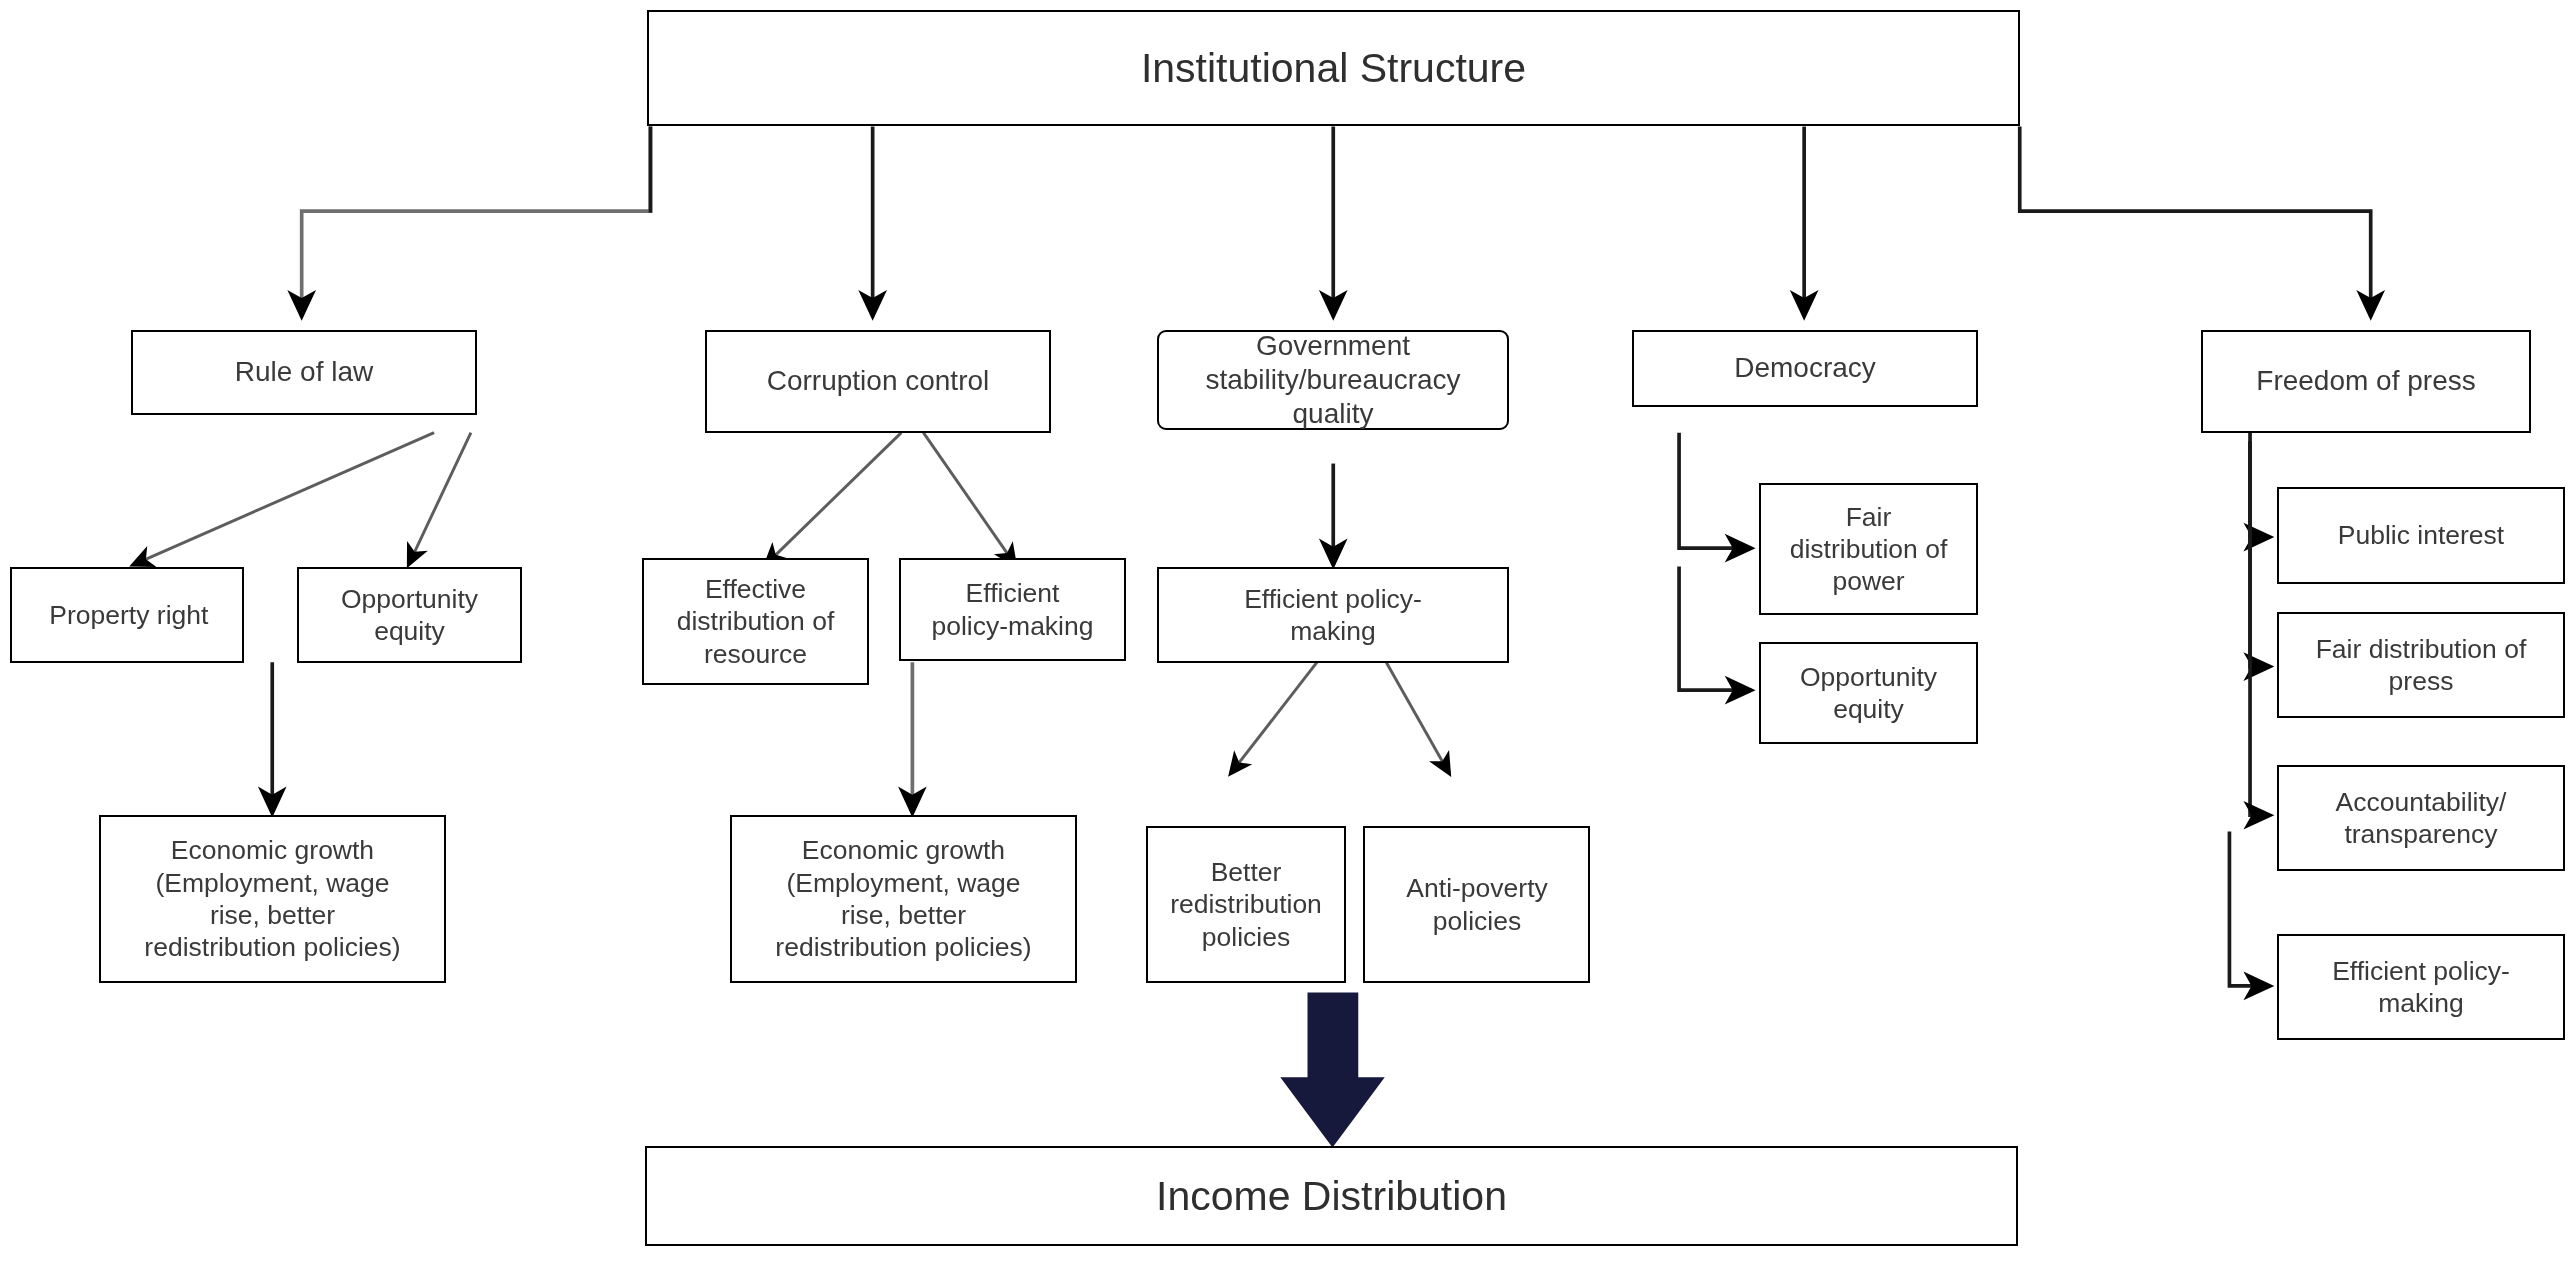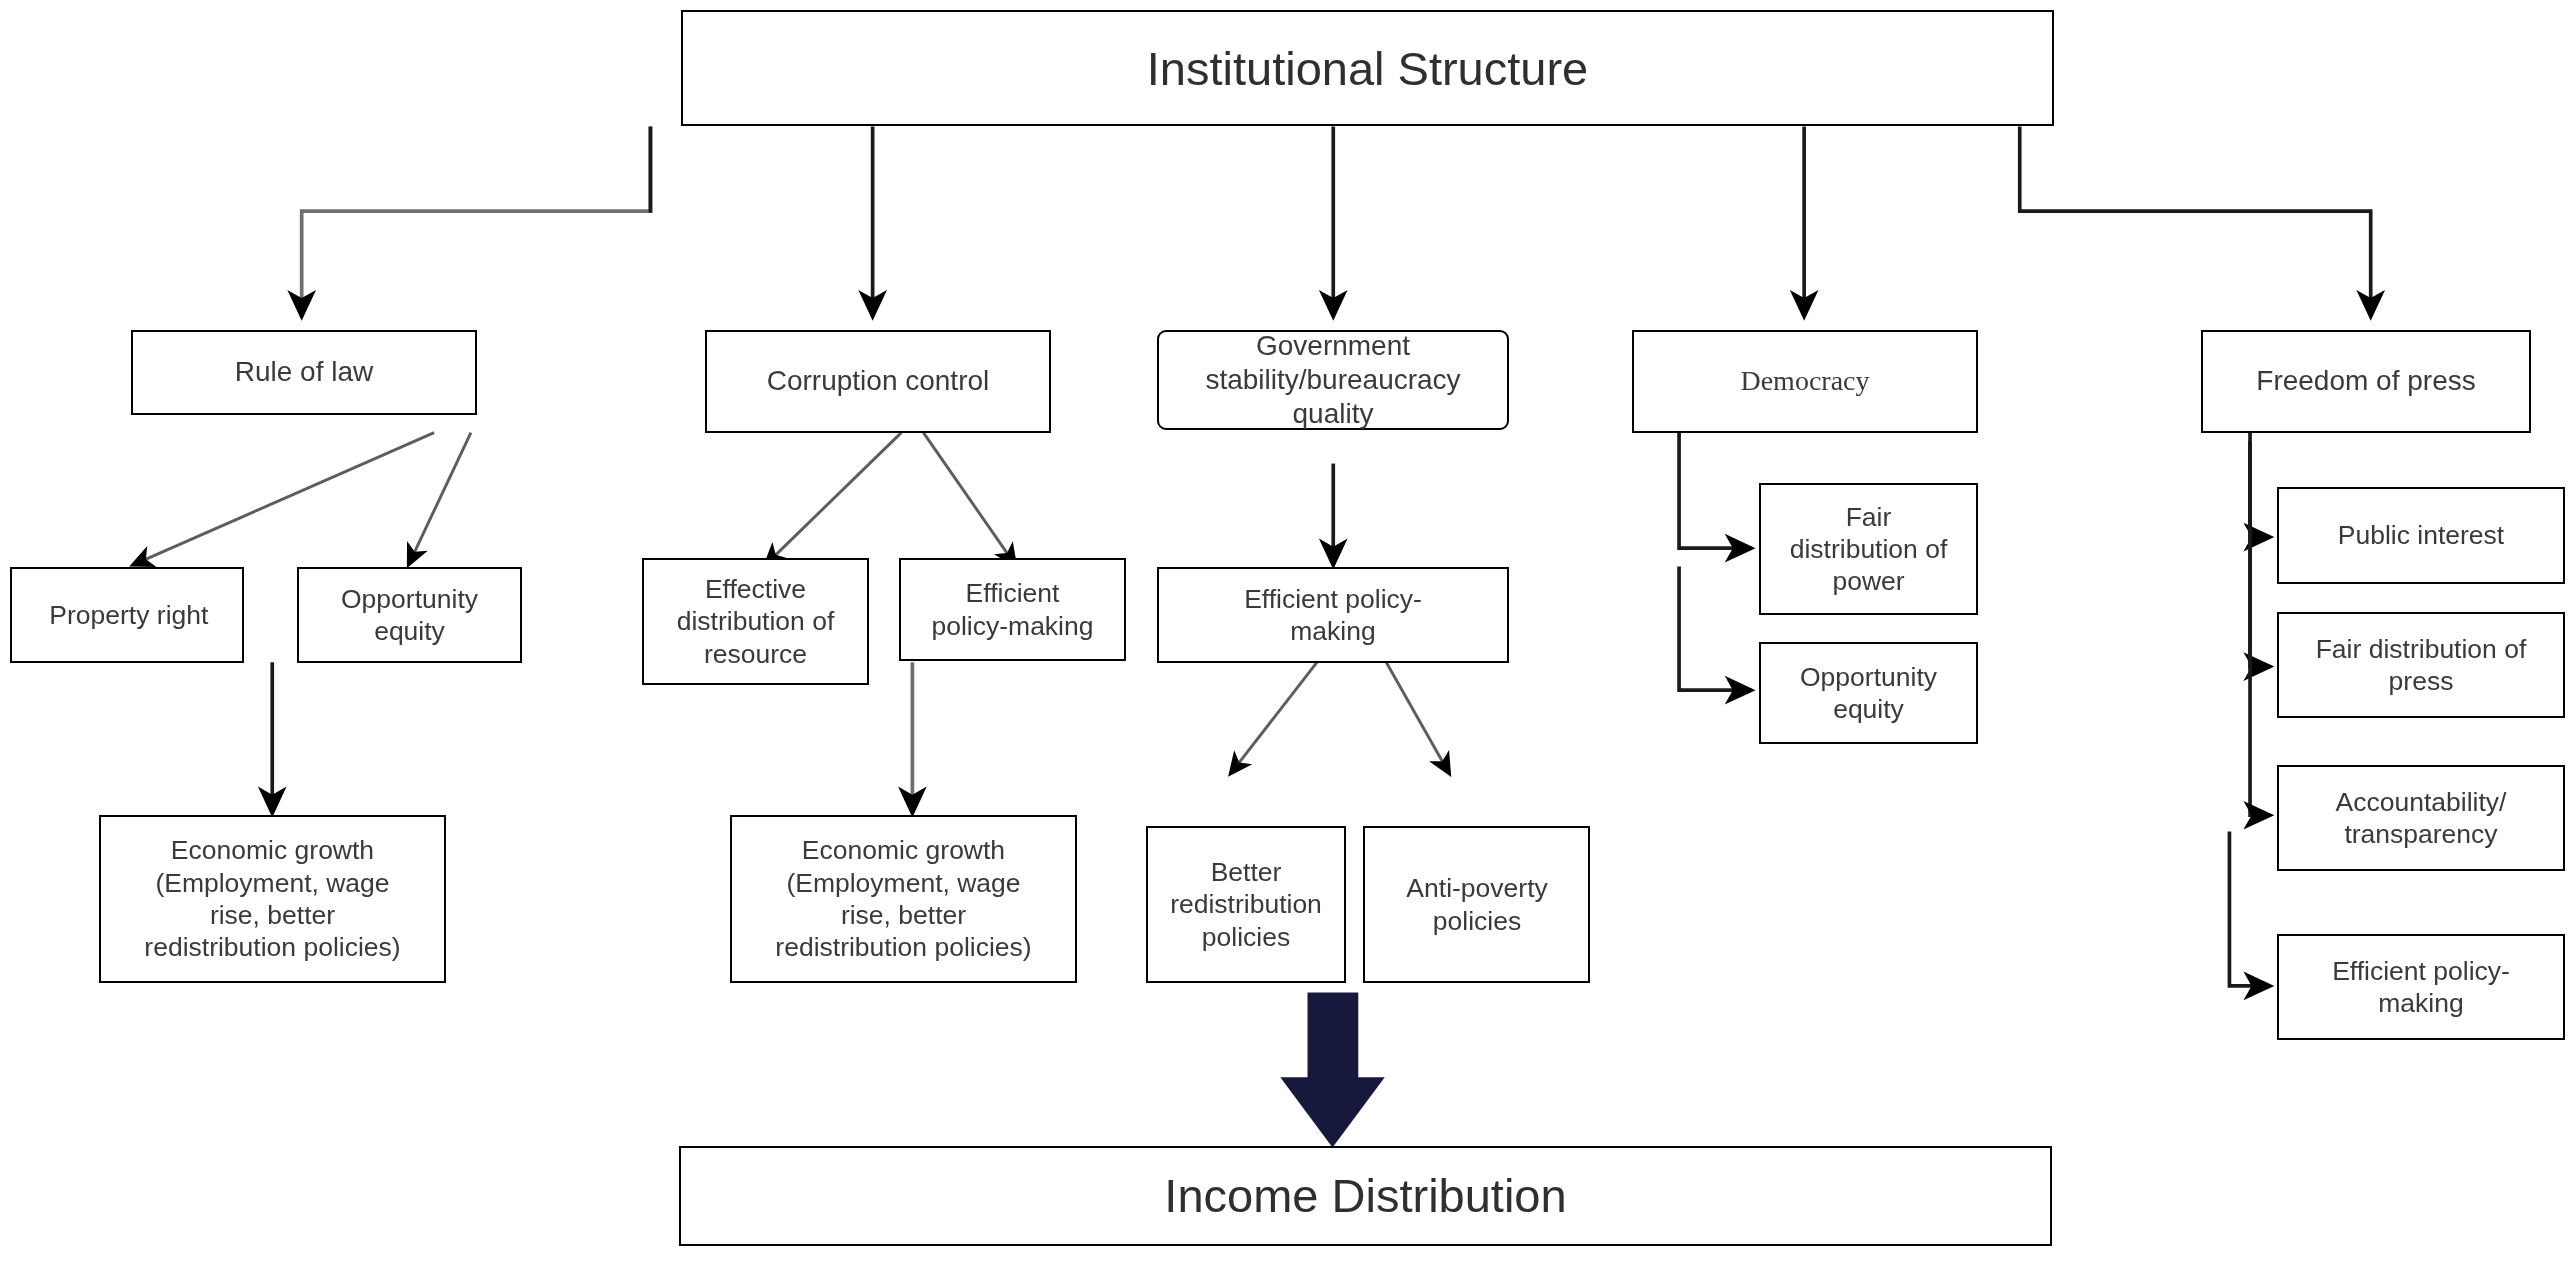--- a/index.html
+++ b/index.html
@@ -3,21 +3,21 @@
 <meta charset="utf-8">
 <style>
   html,body{margin:0;padding:0;background:#ffffff;}
   body{font-family:"Liberation Sans", sans-serif;}
   #stage{position:relative;width:2576px;height:1281px;background:#fff;overflow:hidden;}
   svg#wires{position:absolute;left:0;top:0;width:2576px;height:1281px;}
   .node{position:absolute;box-sizing:border-box;background:#ffffff;border:2.9px solid #000000;
         display:flex;align-items:center;justify-content:center;text-align:center;
         color:#3a3a3a;line-height:1.22;padding:2.9px 5.9px;}
   .node span{display:block;white-space:pre-line;}
-  .t-big{font-size:47px;color:#2f2f2f;margin-left:34px;}
+  .t-big{font-size:41px;color:#2f2f2f;}
   .t-mid{font-size:28px;}
   .t-sm{font-size:26.5px;}
 </style>
 </head>
 <body>
 
 <div id="stage">
 
   <svg id="wires" viewBox="0 0 3501 1741">
     <defs>
@@ -73,21 +73,21 @@
   <div class="node t-mid" style="left:705px;top:330px;width:346px;height:103px;text-align:right;">
     <span>Corruption control</span>
   </div>
 
   <div class="node t-mid" style="left:1157px;top:330px;width:352px;height:100px;border-radius:9px;">
     <span>Government
 stability/bureaucracy
 quality</span>
   </div>
 
-  <div class="node t-mid" style="left:1632px;top:330px;width:346px;height:103px;font-family:Liberation Serif, serif;">
+  <div class="node t-mid" style="left:1632px;top:330px;width:346px;height:77px;">
     <span>Democracy</span>
   </div>
 
   <div class="node t-mid" style="left:2201px;top:330px;width:330px;height:103px;">
     <span>Freedom of press</span>
   </div>
 
   <div class="node t-sm" style="left:10.3px;top:567px;width:234px;height:96px;padding-left:9px;">
     <span>Property right</span>
   </div>

